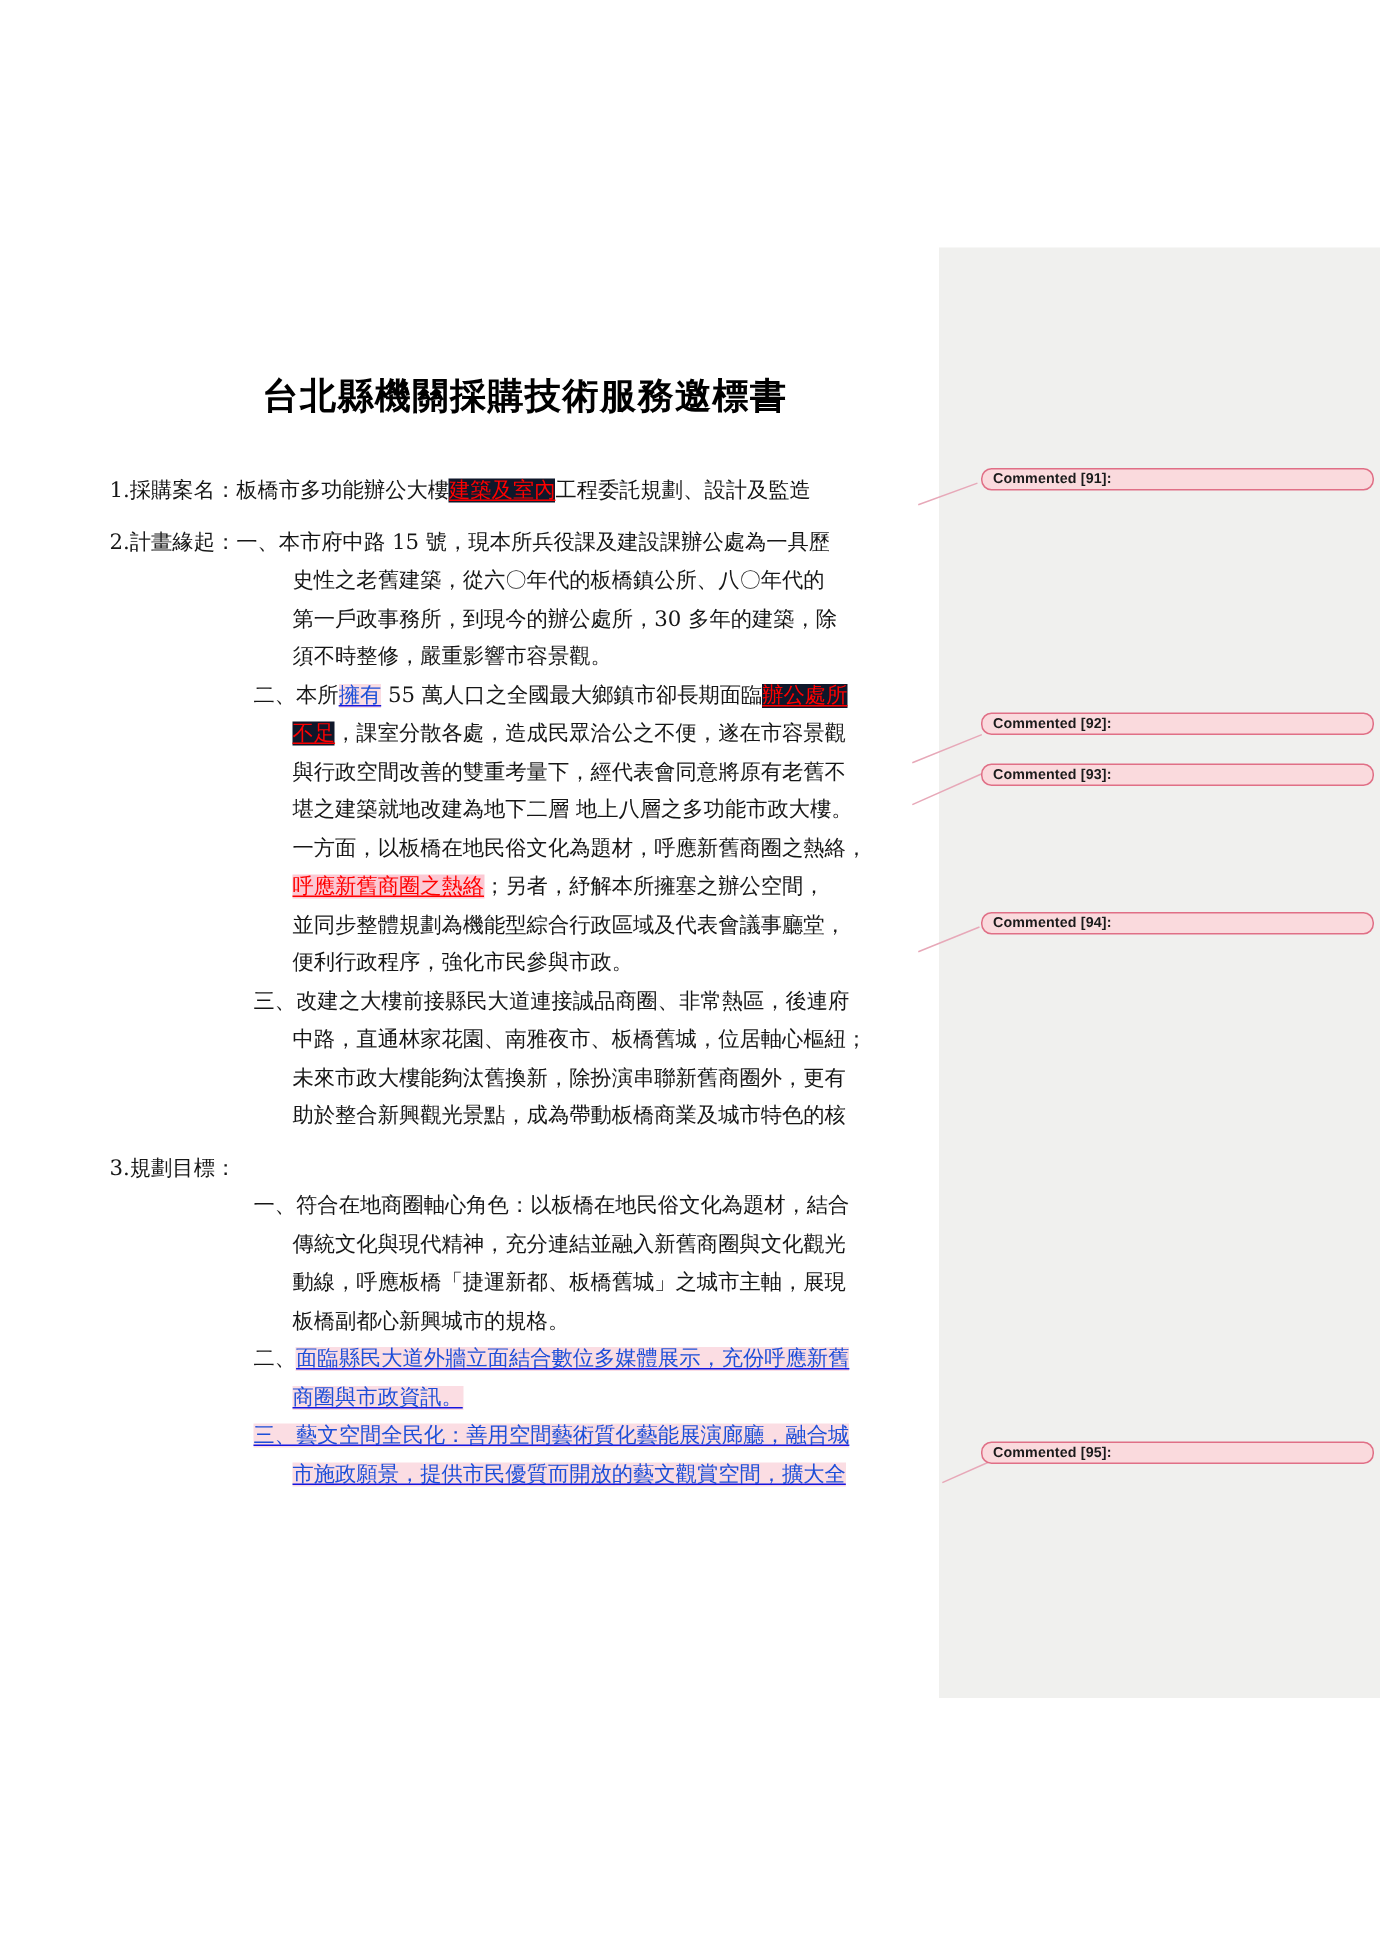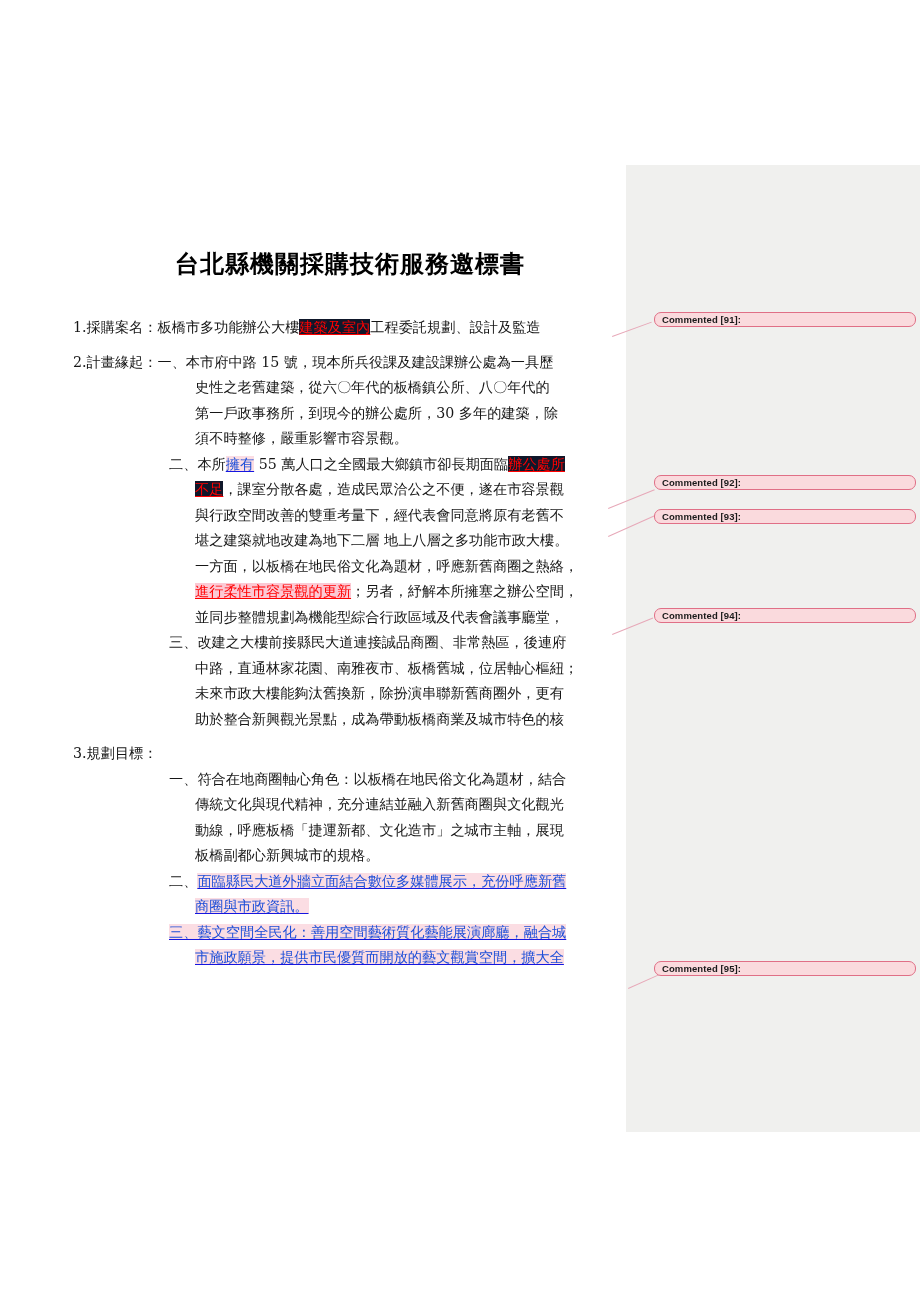--- a/index.html
+++ b/index.html
@@ -170,33 +170,34 @@
         <div class="para">
           <div class="line ind-0"><span class="plain">2.計畫緣起：一、本市府中路 15 號，現本所兵役課及建設課辦公處為一具歷</span></div>
           <div class="line ind-2"><span class="plain">史性之老舊建築，從六〇年代的板橋鎮公所、八〇年代的</span></div>
           <div class="line ind-2"><span class="plain">第一戶政事務所，到現今的辦公處所，30 多年的建築，除</span></div>
           <div class="line ind-2"><span class="plain">須不時整修，嚴重影響市容景觀。</span></div>
           <div class="line ind-1"><span class="plain">二、本所</span><span class="hl-blue">擁有</span><span class="plain"> 55 萬人口之全國最大鄉鎮市卻長期面臨</span><span class="hl-red">辦公處所</span></div>
           <div class="line ind-2"><span class="hl-red">不足</span><span class="plain">，課室分散各處，造成民眾洽公之不便，遂在市容景觀</span></div>
           <div class="line ind-2"><span class="plain">與行政空間改善的雙重考量下，經代表會同意將原有老舊不</span></div>
           <div class="line ind-2"><span class="plain">堪之建築就地改建為地下二層 地上八層之多功能市政大樓。</span></div>
           <div class="line ind-2"><span class="plain">一方面，以板橋在地民俗文化為題材，呼應新舊商圈之熱絡，</span></div>
-          <div class="line ind-2"><span class="hl-red-strong">進行柔性市容景觀的更新</span><span class="plain">；另者，紓解本所擁塞之辦公空間，</span></div>
+          <div class="line ind-2"><span class="hl-red-strong">呼應新舊商圈之熱絡</span><span class="plain">；另者，紓解本所擁塞之辦公空間，</span></div>
           <div class="line ind-2"><span class="plain">並同步整體規劃為機能型綜合行政區域及代表會議事廳堂，</span></div>
+          <div class="line ind-2"><span class="plain">便利行政程序，強化市民參與市政。</span></div>
           <div class="line ind-1"><span class="plain">三、改建之大樓前接縣民大道連接誠品商圈、非常熱區，後連府</span></div>
           <div class="line ind-2"><span class="plain">中路，直通林家花園、南雅夜市、板橋舊城，位居軸心樞紐；</span></div>
           <div class="line ind-2"><span class="plain">未來市政大樓能夠汰舊換新，除扮演串聯新舊商圈外，更有</span></div>
           <div class="line ind-2"><span class="plain">助於整合新興觀光景點，成為帶動板橋商業及城市特色的核</span></div>
         </div>
         <div class="gap-s"></div>
         <div class="para">
           <div class="line ind-0"><span class="plain">3.規劃目標：</span></div>
           <div class="line ind-1"><span class="plain">一、符合在地商圈軸心角色：以板橋在地民俗文化為題材，結合</span></div>
           <div class="line ind-2"><span class="plain">傳統文化與現代精神，充分連結並融入新舊商圈與文化觀光</span></div>
-          <div class="line ind-2"><span class="plain">動線，呼應板橋「捷運新都、文化造市」之城市主軸，展現</span></div>
+          <div class="line ind-2"><span class="plain">動線，呼應板橋「捷運新都、板橋舊城」之城市主軸，展現</span></div>
           <div class="line ind-2"><span class="plain">板橋副都心新興城市的規格。</span></div>
           <div class="line ind-1"><span class="plain">二、</span><span class="hl-blue">面臨縣民大道外牆立面結合數位多媒體展示，充份呼應新舊</span></div>
           <div class="line ind-2"><span class="hl-blue">商圈與市政資訊。</span></div>
           <div class="line ind-1"><span class="hl-blue">三、藝文空間全民化：善用空間藝術質化藝能展演廊廳，融合城</span></div>
           <div class="line ind-2"><span class="hl-blue">市施政願景，提供市民優質而開放的藝文觀賞空間，擴大全</span></div>
         </div>
       </div>
   </div>
 
 </div>

